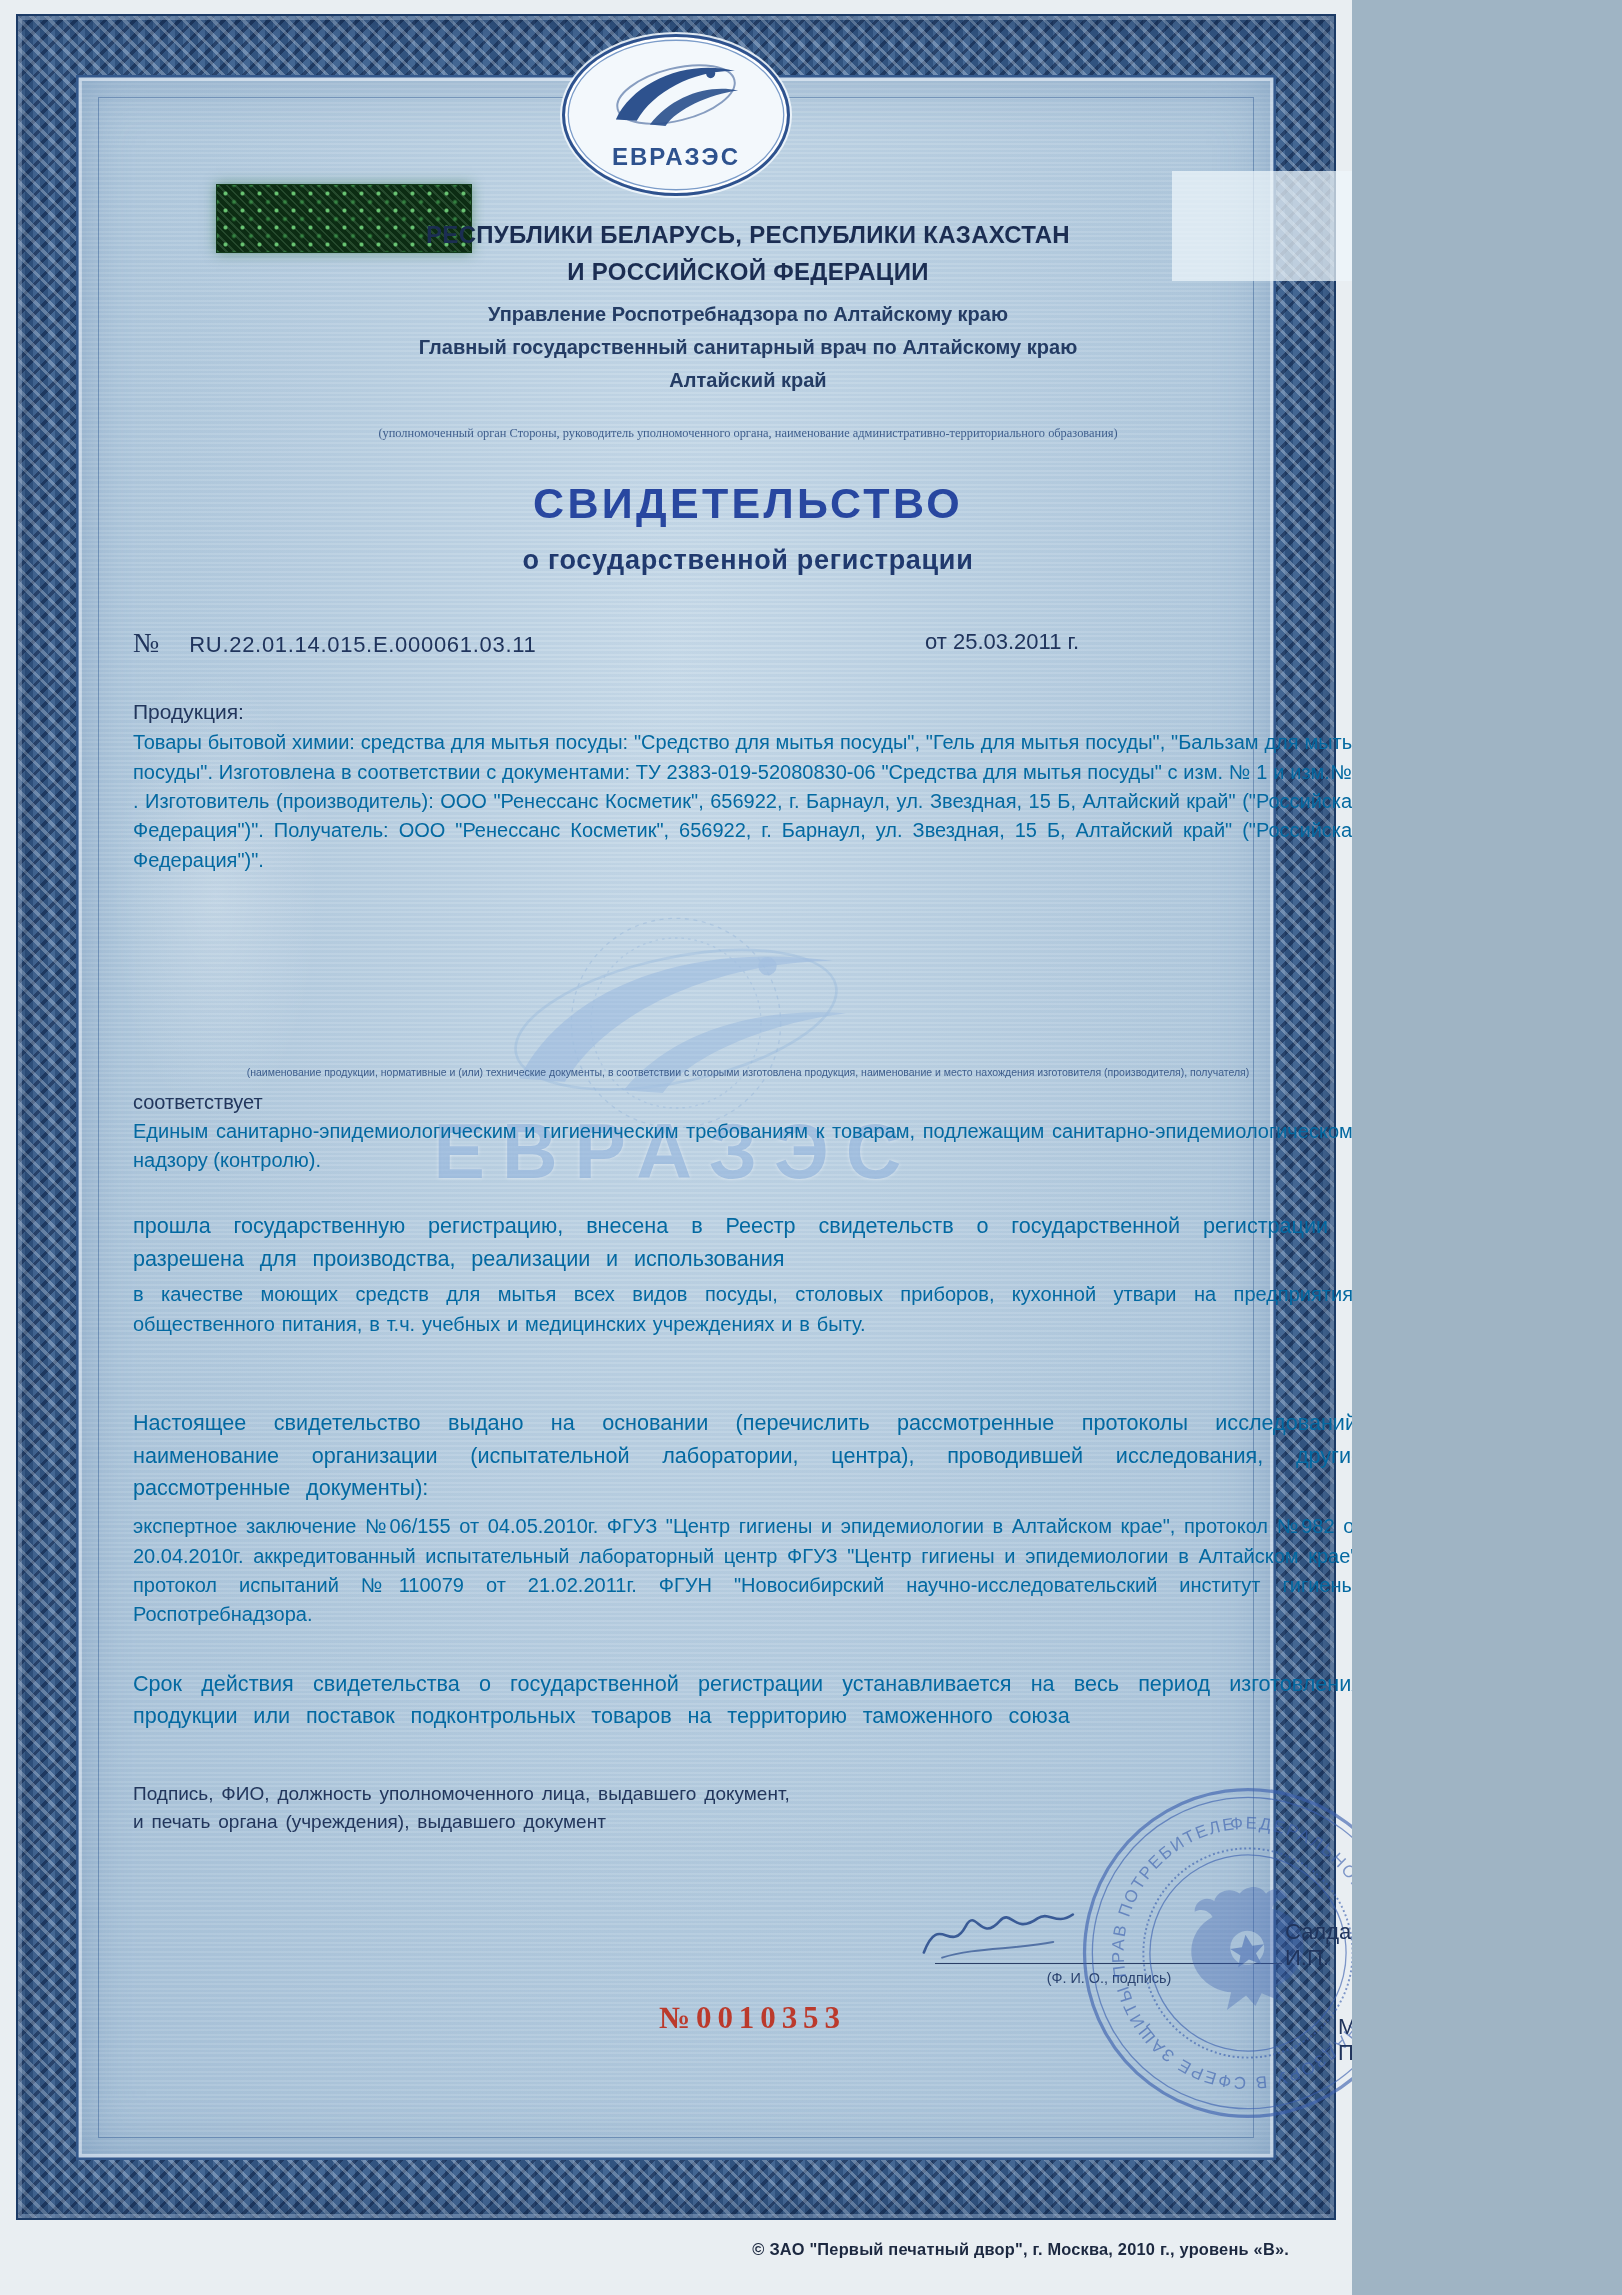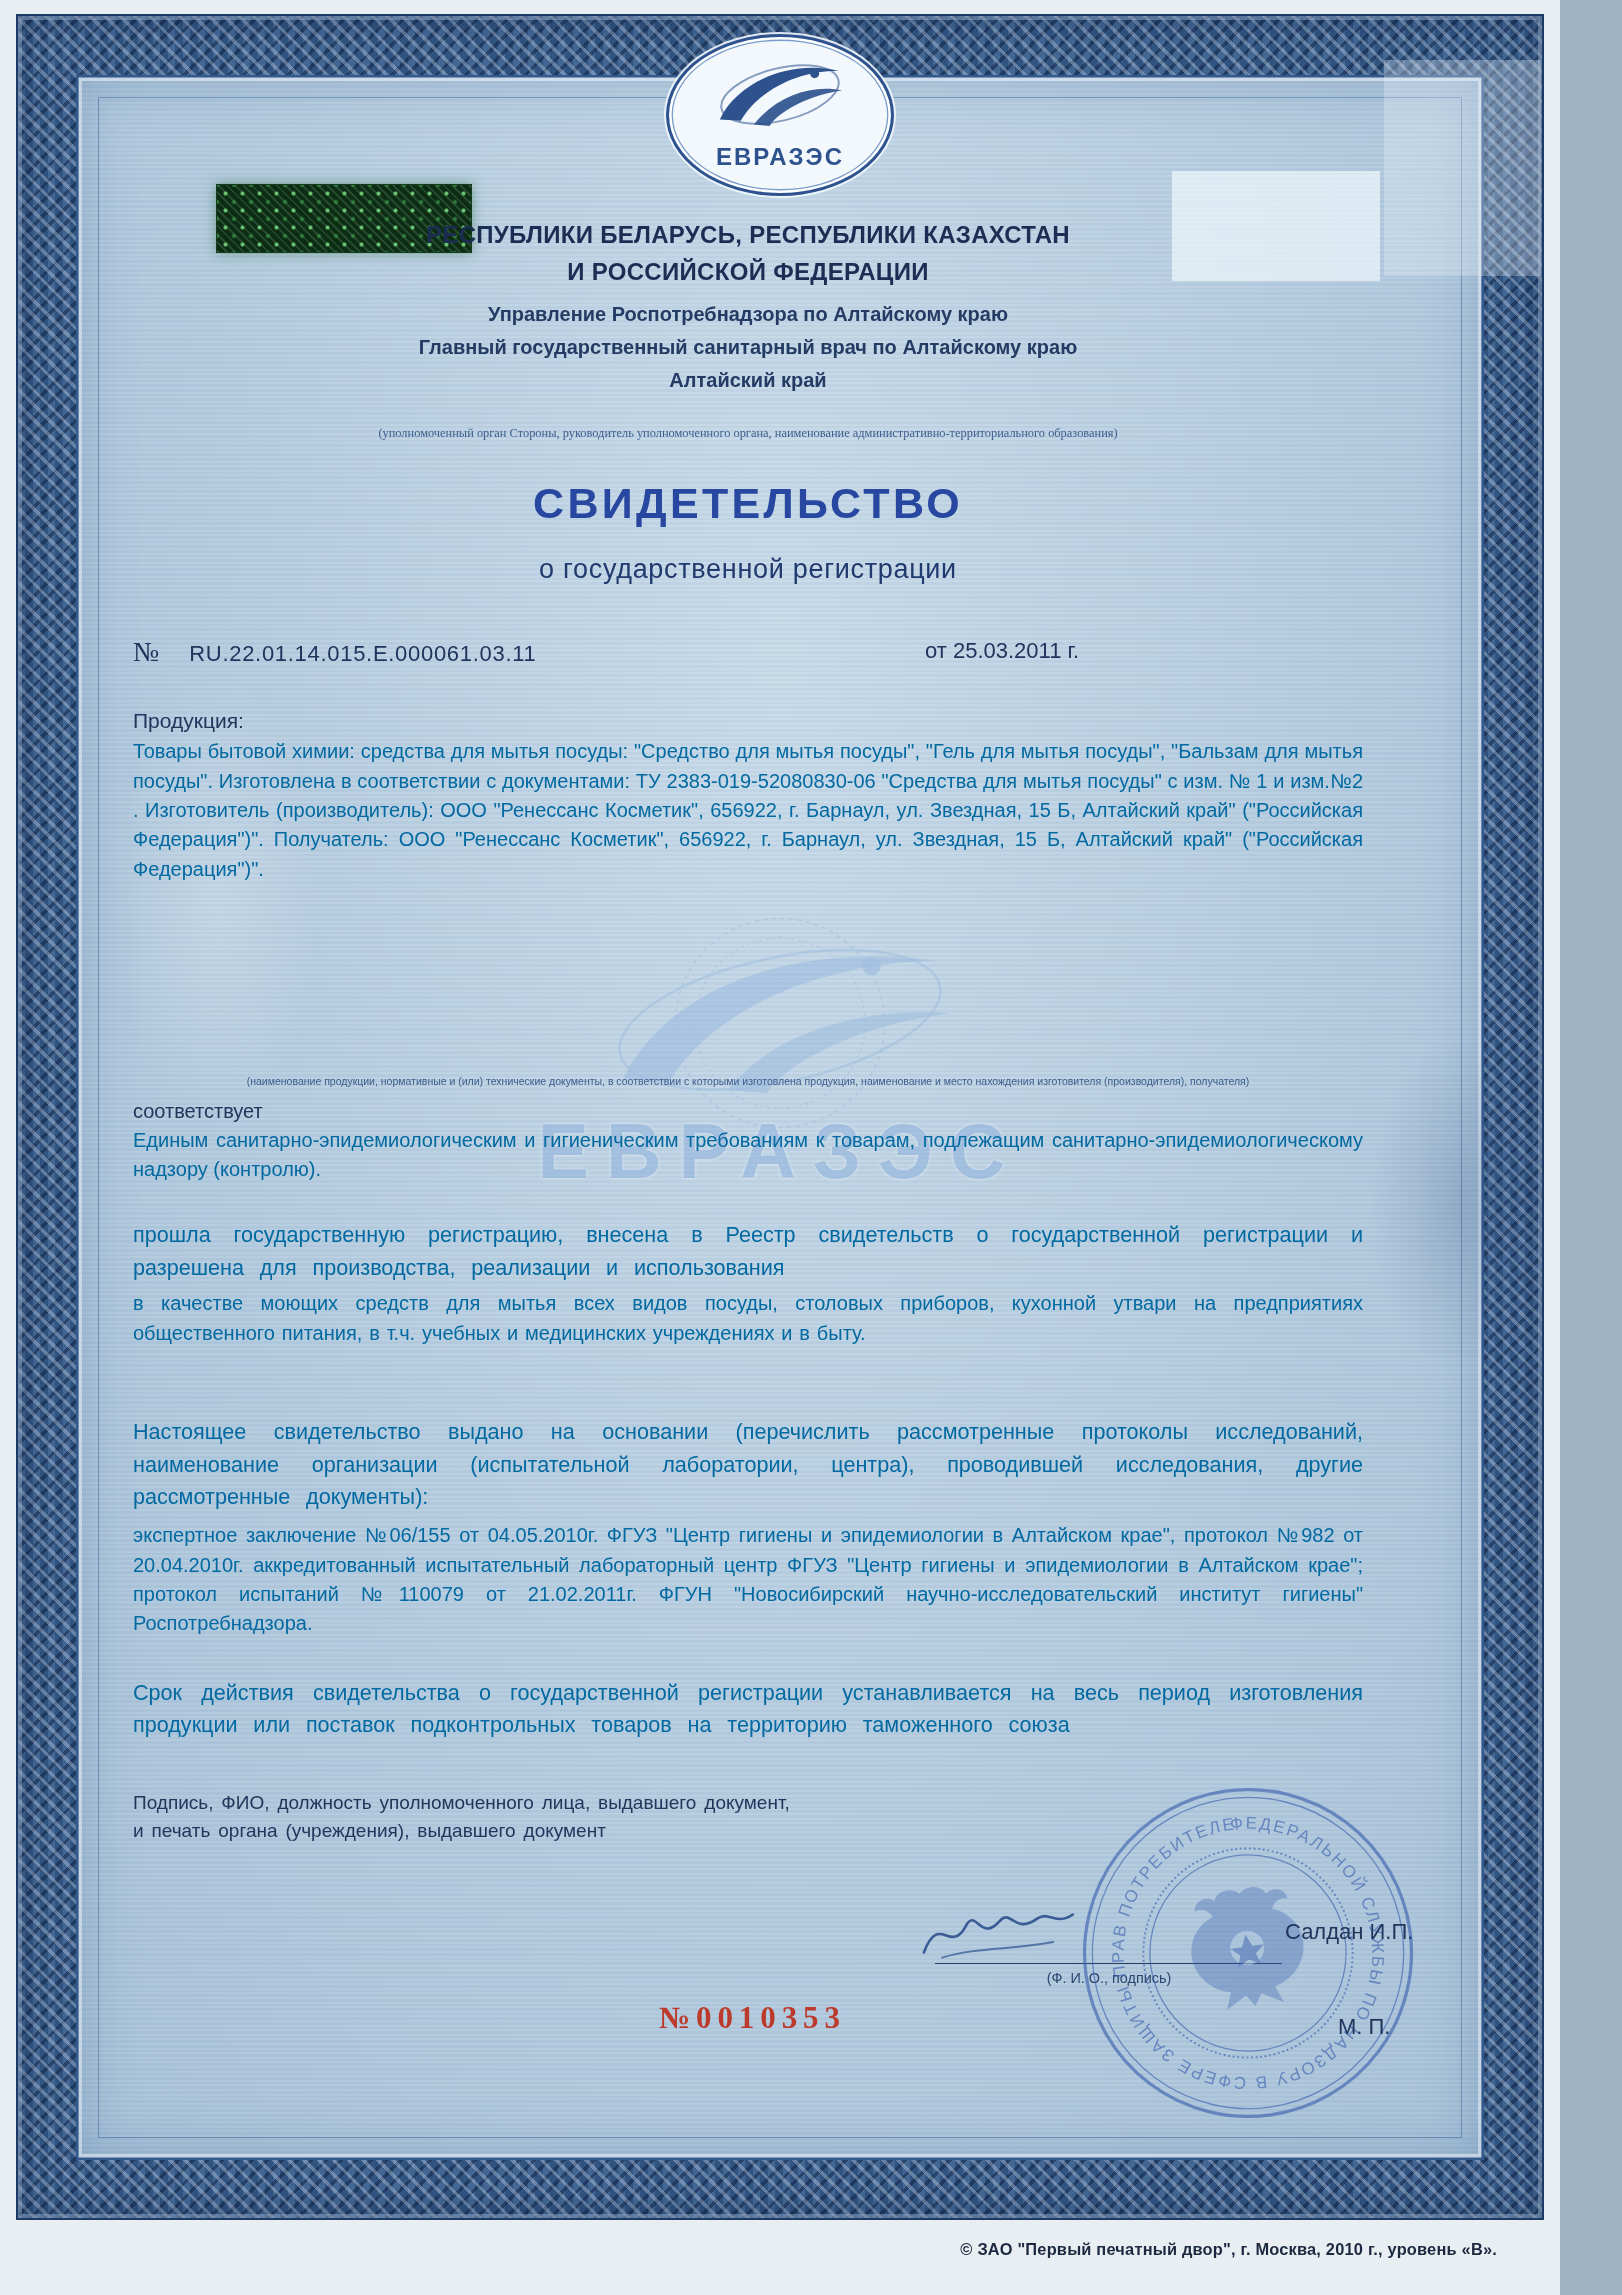--- a/index.html
+++ b/index.html
@@ -1,18 +1,18 @@
 <!DOCTYPE html>
 <html style="font-size:10.5px"><head>
 <meta charset="utf-8">
 <style>
   html,body{margin:0;padding:0;background:#9fb4c4;}
   .page{
     position:relative;
-    width:1560px;height:2295px;
+    width:1352px;height:2295px;
     background:#e9eef2;
     font-family:"Liberation Sans", sans-serif;
     overflow:hidden;
     color:#22365c;
   }
   
   .band{
     position:absolute;left:15.7px;right:15.7px;top:14.4px;bottom:75px;
     background-color:#31537f;
     background-image:
@@ -66,21 +66,21 @@
   }
   .flare-a{left:1172px;top:171px;width:208px;height:110px;opacity:.85;}
   .flare-b{left:1384px;top:60px;width:157px;height:216px;opacity:.35;}
   
   .text-col{position:absolute;left:133px;top:0;width:1230px;}
   .gov-header{margin-top:216px;text-align:center;font-weight:bold;font-size:24px;line-height:1.55;color:#1b2d52;letter-spacing:0.3px;}
   .authority{margin-top:7.9px;text-align:center;font-size:20px;line-height:1.65;color:#243c64;font-weight:bold;}
   .caption-sm{text-align:center;font-size:12.4px;color:#3d5d8c;}
   .authority-cap{margin-top:29px;font-family:Liberation Serif, serif;}
   .doc-title{margin-top:38px;text-align:center;font-size:43px;font-weight:bold;letter-spacing:3.3px;color:#2847a0;}
-  .doc-subtitle{margin-top:26px;text-align:center;font-size:27px;font-weight:normal;letter-spacing:0.7px;color:#20396e;}
+  .doc-subtitle{margin-top:17px;text-align:center;font-size:27px;font-weight:bold;letter-spacing:0.7px;color:#20396e;}
   .num-row{position:relative;margin-top:51px;font-size:22px;color:#20345c;height:31px;}
   .num-sign{font-family:"Liberation Serif", serif;font-size:27.5px;}
   .num-value{margin-left:30px;letter-spacing:0.7px;}
   .date-group{position:absolute;left:792px;top:1.3px;}
   .product-label{margin-top:42px;font-size:21px;}
   .para{font-size:20px;line-height:1.47;text-align:justify;color:#0369a1;}
   .product-text{margin-top:3.9px;}
   .product-cap{margin-top:191px;font-size:10.5px;}
   .compliance-intro{margin-top:13px;font-size:20px;}
   .compliance-text{margin-top:2.6px;}

